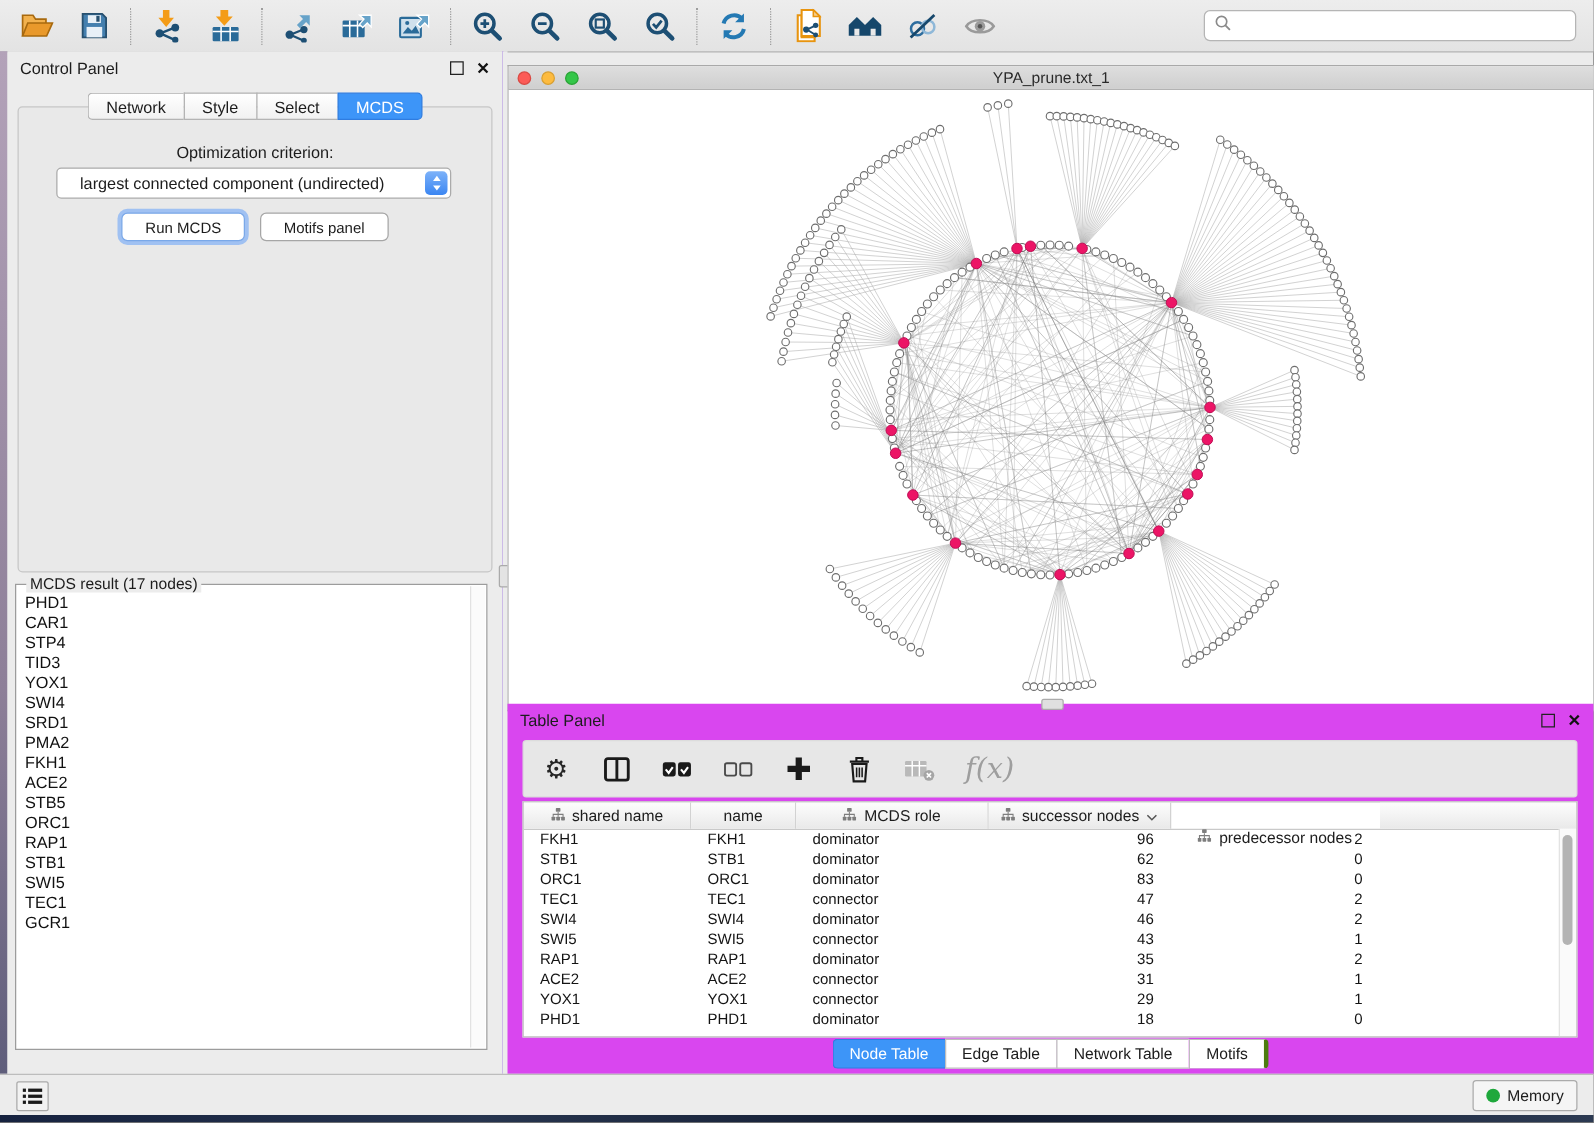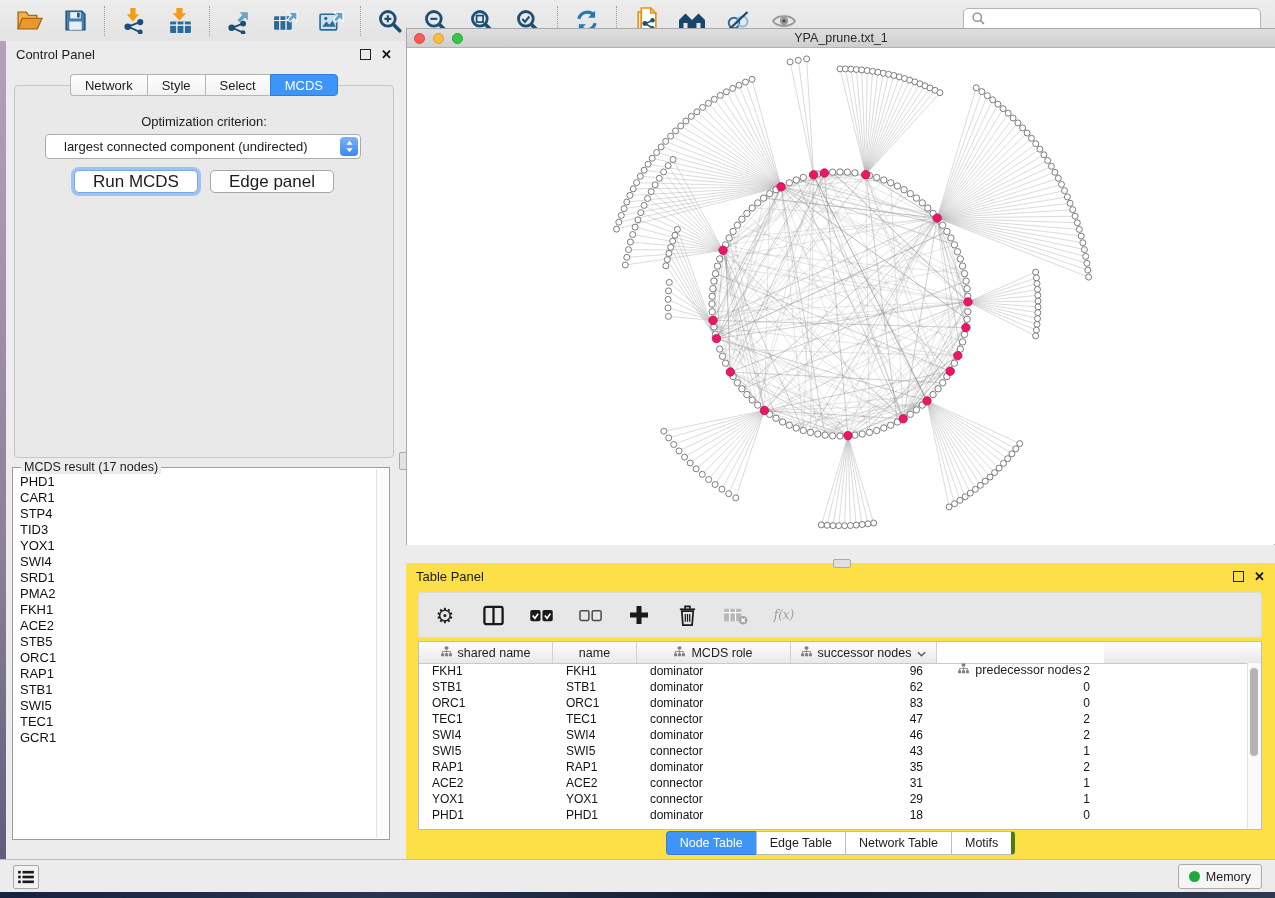--- a/index.html
+++ b/index.html
@@ -40,58 +40,58 @@
   .seg-tab.active{background:#3d95f8;border-color:#2f7ce0;color:#fff;}
   .cp-content{position:absolute;left:8px;right:8px;top:44px;height:371px;background:#e9e9e9;
               border:1px solid #c6c6c6;border-radius:4px;z-index:1;}
   .opt-label{text-align:center;margin-top:28px;font-size:13px;color:#1c1c1c;}
   .dropdown{position:absolute;left:30px;right:32px;top:48px;height:23px;background:#fff;
             border:1px solid #ababab;border-radius:4px;display:flex;align-items:center;}
   .dropdown-value{flex:1;font-size:13px;color:#1c1c1c;padding-left:18px;white-space:nowrap;overflow:hidden;}
   .dropdown-stepper{width:18px;height:19px;margin-right:2px;border-radius:4px;
             background:linear-gradient(#7db2f9,#3b86f2);display:flex;align-items:center;justify-content:center;}
   .btn-row{position:absolute;left:0;top:84px;width:100%;display:flex;justify-content:center;gap:12px;}
-  .mac-btn{height:23px;padding:0 18px;font-size:17px;color:#1c1c1c;background:#fff;
+  .mac-btn{height:23px;padding:0 18px;font-size:12px;color:#1c1c1c;background:#fff;
            border:1px solid #a6a6a6;border-radius:5px;cursor:default;}
   .mac-btn.focused{box-shadow:0 0 0 3px rgba(100,160,250,.55);border-color:#7aa8e8;}
   .groupbox{position:absolute;left:6px;right:12px;top:426px;height:371px;background:#fff;
             border:1px solid #9c9c9c;}
   .groupbox-legend{position:absolute;left:8px;top:-8px;background:#ececec;padding:0 3px;
             font-size:12.5px;color:#1c1c1c;}
   .mcds-list{position:absolute;left:0;top:2px;right:12px;bottom:0;overflow:hidden;
              padding:4px 0 0 7px;}
   .mcds-item{font-size:13px;line-height:16px;color:#111;}
   .list-scroll{position:absolute;right:1px;top:1px;bottom:1px;width:11px;background:#fbfbfb;
                border-left:1px solid #e2e2e2;}
   .v-splitter{position:absolute;left:402px;top:41px;width:4px;height:819px;background:#ececec;}
   .v-splitter-handle{position:absolute;left:-3px;top:411px;width:9px;height:16px;background:#e3e3e3;
                border:1px solid #aaa;border-radius:2px;}
   
-  .network-window{position:absolute;left:406px;top:28px;width:869px;height:517px;
+  .network-window{position:absolute;left:406px;top:52px;width:869px;height:517px;
                   border:1px solid #a9a9a9;border-right:none;box-sizing:border-box;background:#fff;}
   .net-titlebar{height:18px;background:linear-gradient(#dedede,#cfcfcf);border-bottom:1px solid #b3b3b3;
                 display:flex;align-items:center;position:relative;}
   .traffic{display:flex;gap:8px;padding-left:7px;}
   .light{width:11px;height:11px;border-radius:50%;}
   .light.red{background:#fc5b57;border:1px solid #d94a44;box-sizing:border-box;}
   .light.yellow{background:#fdbb3f;border:1px solid #d9a032;box-sizing:border-box;}
   .light.green{background:#34c648;border:1px solid #2aa436;box-sizing:border-box;}
   .net-title{position:absolute;left:0;right:0;text-align:center;font-size:12.5px;color:#2a2a2a;}
   .net-canvas{width:867px;height:497px;background:#fff;}
   
-  .table-panel{position:absolute;left:406px;top:563px;width:869px;height:297px;background:#fde047;}
+  .table-panel{position:absolute;left:406px;top:563px;width:869px;height:297px;background:#d946ef;}
   .h-splitter-handle{position:absolute;top:-4px;left:50%;margin-left:-8px;width:16px;height:7px;
                   background:#e0e0e0;border:1px solid #ababab;border-radius:2px;}
   .tp-toolbar{position:absolute;left:12px;right:13px;top:29px;height:44px;background:#e7e7e7;
               border:1px solid #dcdcdc;border-radius:3px;display:flex;align-items:center;
               gap:24px;padding:0 14px;}
   .tp-btn{border:none;background:none;padding:0;display:flex;align-items:center;justify-content:center;
           min-width:24px;height:28px;cursor:default;}
   .tp-gear{font-size:21px;color:#262626;line-height:1;}
-  .fx-label{font-family:"DejaVu Serif",serif;font-style:italic;font-size:12px;color:#9e9e9e;}
+  .fx-label{font-family:"DejaVu Serif",serif;font-style:italic;font-size:23px;color:#9e9e9e;}
   .data-table{position:absolute;left:12px;right:13px;top:78px;height:189px;background:#fff;
               border:1px solid #bdbdbd;box-sizing:border-box;overflow:hidden;}
   .th-row{display:flex;height:21px;border-bottom:1px solid #c9c9c9;}
   .th-cell{box-sizing:border-box;background:linear-gradient(#fdfdfd,#e9e9e9);
            border-right:1px solid #d2d2d2;display:flex;align-items:center;justify-content:center;
            gap:6px;font-size:12.5px;color:#1c1c1c;}
   .th-cell.filler{flex:1;border-right:none;}
   .tb-body{position:absolute;left:0;top:21px;right:0;bottom:0;}
   .t-row{display:flex;height:16px;align-items:center;}
   .t-cell{box-sizing:border-box;font-size:12px;color:#141414;padding-left:13px;white-space:nowrap;overflow:hidden;}
@@ -291,21 +291,21 @@
         <span class="dropdown-value">largest connected component (undirected)</span>
         <span class="dropdown-stepper">
           <svg viewBox="0 0 10 16" width="9" height="15">
               <path d="M5 1.5L8.4 6H1.6z" fill="#fff"></path>
               <path d="M5 14.5L1.6 10h6.8z" fill="#fff"></path>
             </svg>
         </span>
       </div>
       <div class="btn-row">
         <button class="mac-btn focused">Run MCDS</button>
-        <button class="mac-btn">Edge panel</button>
+        <button class="mac-btn">Motifs panel</button>
       </div>
     </div>
     <div class="groupbox">
       <span class="groupbox-legend">MCDS result (17 nodes)</span>
       <div class="mcds-list" id="mcds-list">
           <div class="mcds-item">PHD1</div>
           <div class="mcds-item">CAR1</div>
           <div class="mcds-item">STP4</div>
           <div class="mcds-item">TID3</div>
           <div class="mcds-item">YOX1</div>

